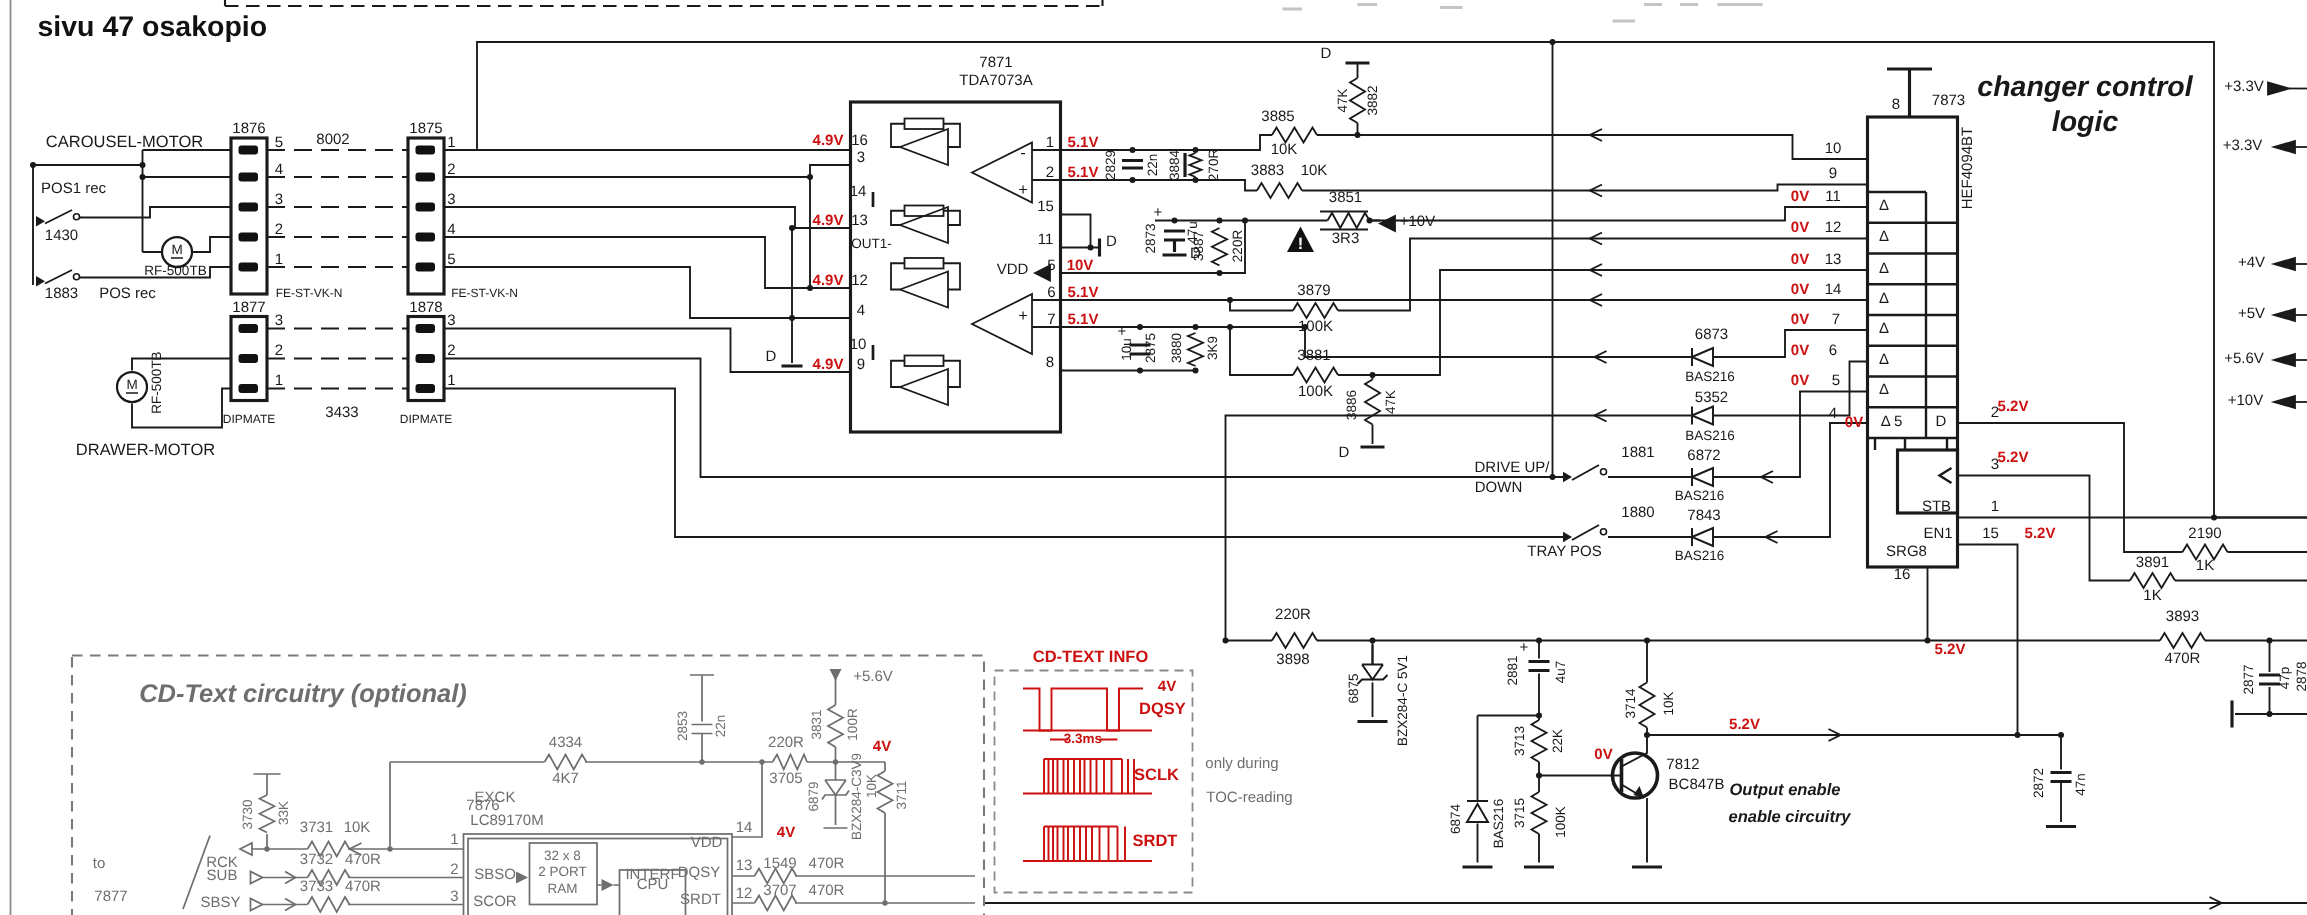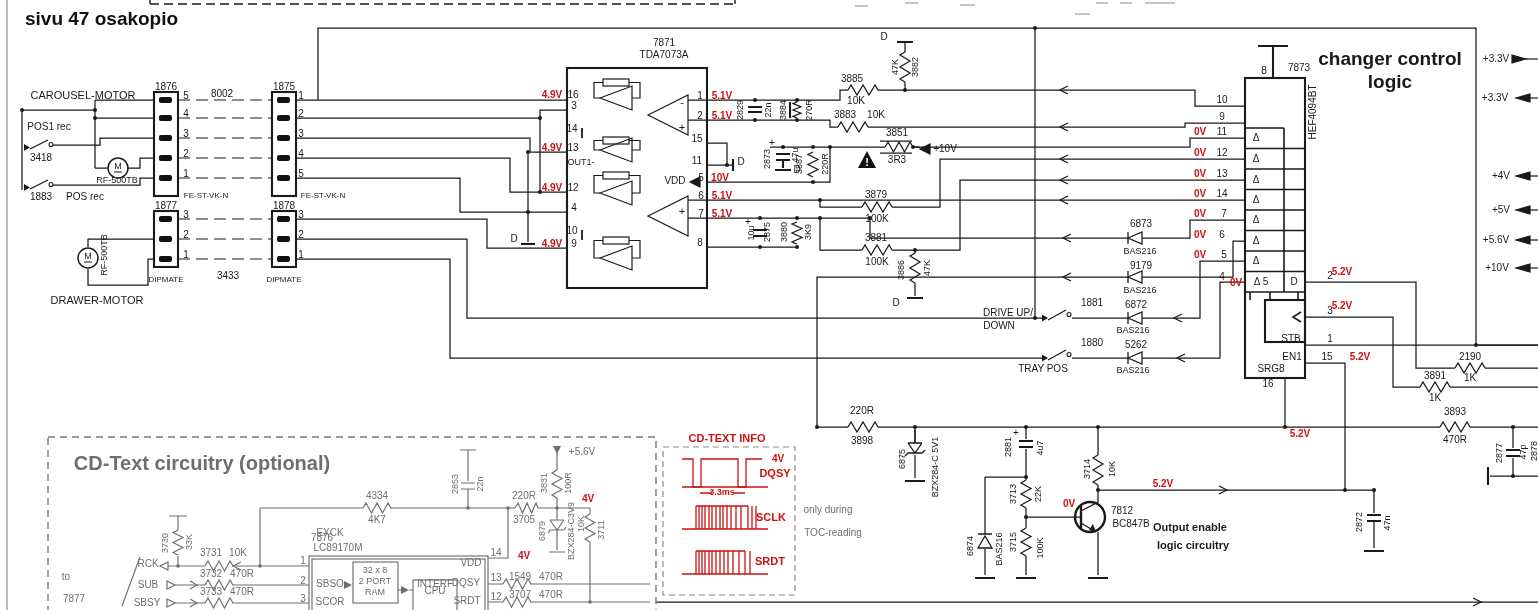--- a/index.html
+++ b/index.html
@@ -5,24 +5,24 @@
   html,body{margin:0;padding:0;background:#fff}
   #stage{position:relative;width:1538px;height:610px;background:#ffffff;overflow:hidden;
          font-family:"Liberation Sans",sans-serif;}
   #wires{position:absolute;left:0;top:0}
   .l{position:absolute;transform:translate(-50%,-50%);font:10px/1.05 "Liberation Sans",sans-serif;
      color:#191919;white-space:nowrap;text-align:center}
   .v{transform:translate(-50%,-50%) rotate(-90deg)}
   .red{color:#cc1111;font-weight:bold}
   .gray{color:#6e6e6e}
   .s8{font-size:8px}.s9{font-size:9px}.s11{font-size:11px}
-  .bi{font-weight:bold;}
+  .bi{font-weight:bold;font-style:italic}
   .ttl{position:absolute;left:25px;top:8px;transform:none;font:bold 19px "Liberation Sans",sans-serif;color:#111}
   .big{font-size:19px}
-  .cdt{font-size:20px}
+  .cdt{font-size:17px}
 </style>
 </head>
 <body>
 
 <div id="stage">
 
 <svg id="wires" width="1538" height="610" viewBox="0 0 1538 610">
 
   <g stroke="#8a8a8a" stroke-width="1.2" fill="none">
     <path d="M7,0 V610"></path>
@@ -345,21 +345,21 @@
   </g>
 </svg>
 
 <div class="ttl">sivu 47 osakopio</div>
 
 <div class="l s11" style="left:83px;top:96px">CAROUSEL-MOTOR</div>
 <div class="l" style="left:166px;top:87px">1876</div>
 <div class="l" style="left:222px;top:94px">8002</div>
 <div class="l" style="left:284px;top:87px">1875</div>
 <div class="l" style="left:49px;top:127px">POS1 rec</div>
-<div class="l" style="left:41px;top:158px">3418</div>
+<div class="l" style="left:41px;top:158px">1430</div>
 <div class="l" style="left:41px;top:197px">1883</div>
 <div class="l" style="left:85px;top:197px">POS rec</div>
 <div class="l s9" style="left:118px;top:167px">M</div>
 <div class="l s9" style="left:117px;top:181px">RF-500TB</div>
 <div class="l s9" style="left:88px;top:257px">M</div>
 <div class="l s9 v" style="left:105px;top:255px">RF-500TB</div>
 <div class="l" style="left:186px;top:96px">5</div>
 <div class="l" style="left:186px;top:114px">4</div>
 <div class="l" style="left:186px;top:134px">3</div>
 <div class="l" style="left:186px;top:154px">2</div>
@@ -447,25 +447,25 @@
 <div class="l" style="left:945px;top:149px">+10V</div>
 <div class="l" style="left:876px;top:195px">3879</div>
 <div class="l" style="left:877px;top:219px">100K</div>
 <div class="l" style="left:876px;top:238px">3881</div>
 <div class="l" style="left:877px;top:262px">100K</div>
 <div class="l v s9" style="left:902px;top:270px">3886</div>
 <div class="l v s9" style="left:928px;top:268px">47K</div>
 
 <div class="l" style="left:1141px;top:224px">6873</div>
 <div class="l s9" style="left:1140px;top:252px">BAS216</div>
-<div class="l" style="left:1141px;top:266px">9179</div>
+<div class="l" style="left:1141px;top:266px">5352</div>
 <div class="l s9" style="left:1140px;top:291px">BAS216</div>
 <div class="l" style="left:1136px;top:305px">6872</div>
 <div class="l s9" style="left:1133px;top:331px">BAS216</div>
-<div class="l" style="left:1136px;top:345px">5262</div>
+<div class="l" style="left:1136px;top:345px">7843</div>
 <div class="l s9" style="left:1133px;top:371px">BAS216</div>
 <div class="l" style="left:1092px;top:303px">1881</div>
 <div class="l" style="left:1008px;top:313px">DRIVE UP/</div>
 <div class="l" style="left:999px;top:326px">DOWN</div>
 <div class="l" style="left:1092px;top:343px">1880</div>
 <div class="l" style="left:1043px;top:369px">TRAY POS</div>
 
 <div class="l" style="left:1299px;top:68px">7873</div>
 <div class="l" style="left:1264px;top:71px">8</div>
 <div class="l v" style="left:1313px;top:112px">HEF4094BT</div>
@@ -531,42 +531,42 @@
 <div class="l v s9" style="left:1088px;top:469px">3714</div>
 <div class="l v s9" style="left:1113px;top:469px">10K</div>
 <div class="l v s9" style="left:971px;top:546px">6874</div>
 <div class="l v s9" style="left:1000px;top:549px">BAS216</div>
 <div class="l v s9" style="left:1014px;top:542px">3715</div>
 <div class="l v s9" style="left:1041px;top:548px">100K</div>
 <div class="l red" style="left:1069px;top:504px">0V</div>
 <div class="l" style="left:1122px;top:511px">7812</div>
 <div class="l" style="left:1131px;top:524px">BC847B</div>
 <div class="l s11 bi" style="left:1190px;top:528px">Output enable</div>
-<div class="l s11 bi" style="left:1193px;top:546px">logic circuitry</div>
+<div class="l s11 bi" style="left:1193px;top:546px">enable circuitry</div>
 <div class="l v s9" style="left:1360px;top:522px">2872</div>
 <div class="l v s9" style="left:1388px;top:523px">47n</div>
 <div class="l gray" style="left:828px;top:510px">only during</div>
 <div class="l gray" style="left:833px;top:533px">TOC-reading</div>
 
 <div class="l" style="left:1470px;top:357px">2190</div>
 <div class="l" style="left:1470px;top:378px">1K</div>
 <div class="l" style="left:1435px;top:376px">3891</div>
 <div class="l" style="left:1435px;top:398px">1K</div>
 <div class="l" style="left:1455px;top:412px">3893</div>
 <div class="l" style="left:1455px;top:440px">470R</div>
 <div class="l v s9" style="left:1500px;top:453px">2877</div>
 <div class="l v s9" style="left:1524px;top:452px">47p</div>
 <div class="l v s9" style="left:1535px;top:451px">2878</div>
 
 <div class="l cdt bi gray" style="left:202px;top:463px">CD-Text circuitry  (optional)</div>
 <div class="l gray" style="left:66px;top:577px">to</div>
 <div class="l gray" style="left:74px;top:599px">7877</div>
 <div class="l v s9 gray" style="left:166px;top:543px">3730</div>
 <div class="l v s9 gray" style="left:190px;top:542px">33K</div>
-<div class="l gray" style="left:148px;top:564px">RCK</div>
+<div class="l gray" style="left:148px;top:576px">RCK</div>
 <div class="l gray" style="left:211px;top:553px">3731</div>
 <div class="l gray" style="left:238px;top:553px">10K</div>
 <div class="l gray" style="left:148px;top:585px">SUB</div>
 <div class="l gray" style="left:211px;top:574px">3732</div>
 <div class="l gray" style="left:242px;top:574px">470R</div>
 <div class="l gray" style="left:147px;top:603px">SBSY</div>
 <div class="l gray" style="left:211px;top:592px">3733</div>
 <div class="l gray" style="left:242px;top:592px">470R</div>
 <div class="l gray" style="left:377px;top:496px">4334</div>
 <div class="l gray" style="left:377px;top:520px">4K7</div>

